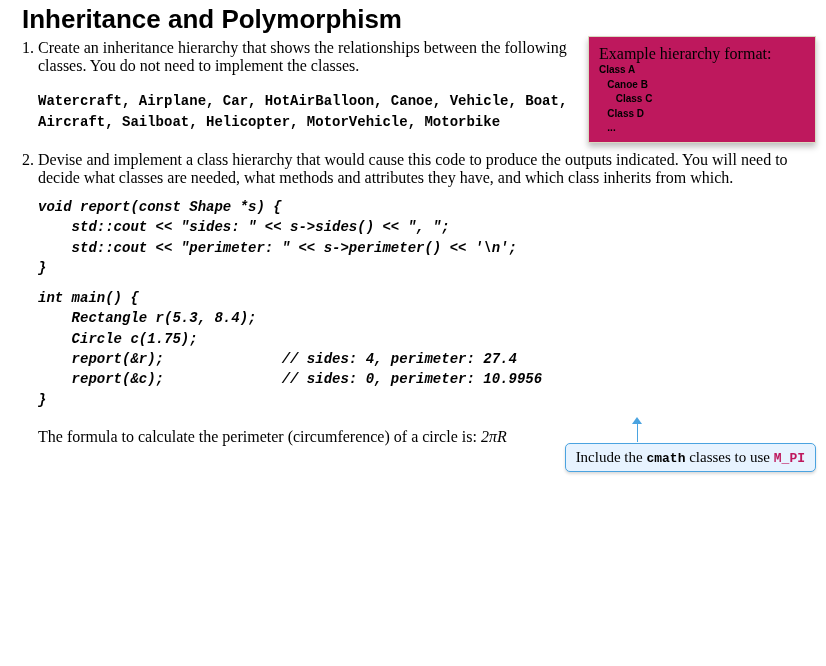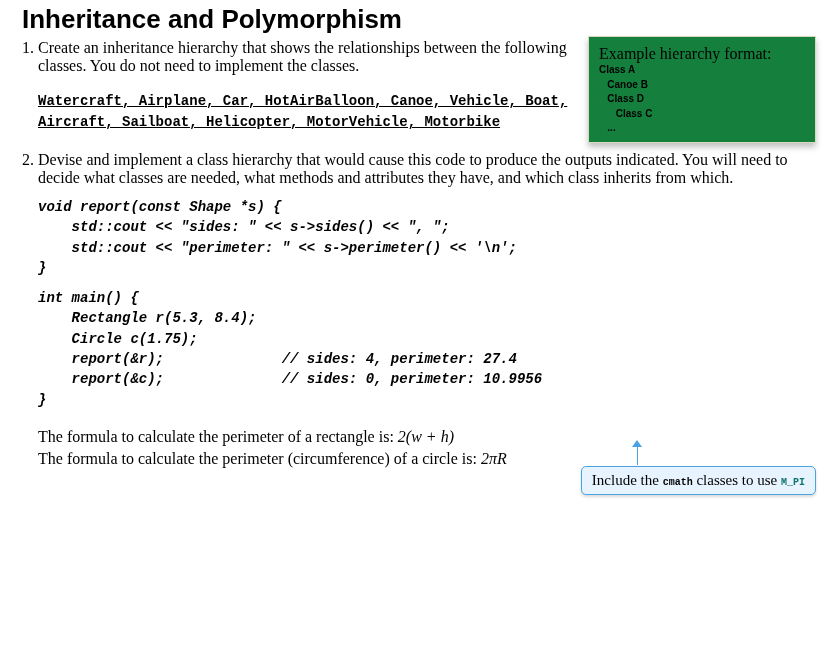--- a/index.html
+++ b/index.html
@@ -45,34 +45,33 @@
   }
   .mono-inline {
     font-family: "Menlo", "Consolas", "Courier New", monospace;
     font-weight: bold;
     font-size: 14px;
   }
   .classes-list {
     margin-top: 16px;
     width: 540px;
     line-height: 1.5;
-    text-decoration: underline;
   }
   .code-block {
     margin-top: 10px;
     white-space: pre;
     line-height: 1.45;
     font-style: italic;
   }
   .side-note {
     position: absolute;
     top: 36px;
     right: 10px;
     width: 228px;
-    background: #15803d;
+    background: #be185d;
     border: 1px solid #d9d9c0;
     padding: 8px 10px 6px 10px;
     font-family: "Times New Roman", Times, serif;
     font-size: 16px;
     box-shadow: 0 4px 6px rgba(0,0,0,0.25);
     margin-left: 31px;
   }
   .side-note .hier-line {
     font-family: Liberation Sans, sans-serif;
     font-weight: bold;
@@ -93,21 +92,21 @@
     right: 10px;
     bottom: 4px;
     background: #e7f3ff;
     border: 1px solid #4aa3e0;
     border-radius: 5px;
     padding: 5px 10px;
     font-family: "Times New Roman", Times, serif;
     font-size: 15px;
     box-shadow: 0 2px 3px rgba(0,0,0,0.15);
   }
-  .callout .mono-inline { font-size: 10px; }
+  .callout .mono-inline { font-size: 13px; }
   .callout-leader {
     position: absolute;
     border-left: 1px solid #4aa3e0;
     height: 19px;
     right: 188px;
     bottom: 34px;
   }
   .callout-arrow {
     position: absolute;
     right: 184px;
@@ -122,22 +121,22 @@
 <body>
 
 <div class="page">
 
   <h1>Inheritance and Polymorphism</h1>
 
   <div class="side-note">
     <div>Example hierarchy format:</div>
     <div class="hier-line">Class A</div>
     <div class="hier-line">   Canoe B</div>
+    <div class="hier-line">      Class C</div>
     <div class="hier-line">   Class D</div>
-    <div class="hier-line">      Class C</div>
     <div class="hier-line">   ...</div>
   </div>
 
   <ol class="main-list">
 
     <li>
       <div class="q1-text">Create an inheritance hierarchy that shows the relationships between the following classes. You do not need to implement the classes.</div>
       <div class="classes-list mono">Watercraft, Airplane, Car, HotAirBalloon, Canoe, Vehicle, Boat, Aircraft, Sailboat, Helicopter, MotorVehicle, Motorbike</div>
     </li>
 
@@ -150,29 +149,26 @@
 }</div>
       <div class="code-block mono" style="">int main() {
     Rectangle r(5.3, 8.4);
     Circle c(1.75);
     report(&amp;r);              // sides: 4, perimeter: 27.4
     report(&amp;c);              // sides: 0, perimeter: 10.9956
 }</div>
 
       <div class="formula-block">
         <div>
-          <span>The formula to calculate the perimeter of a rectangle is: </span><span class="math">2(w + h)</span>
-        </div>
-        <div>
           <span>The formula to calculate the perimeter (circumference) of a circle is: </span><span class="math">2πR</span>
         </div>
       </div>
     </li>
 
   </ol>
 
   <div class="callout-arrow"></div>
   <div class="callout-leader"></div>
   <div class="callout">
-    <span>Include the </span><span class="mono-inline">cmath</span><span> classes to use </span><span class="mono-inline" style="color:#0f766e;">M_PI</span>
+    <span>Include the </span><span class="mono-inline">cmath</span><span> classes to use </span><span class="mono-inline" style="color:#be185d;">M_PI</span>
   </div>
 
 </div>
 
 </body></html>

